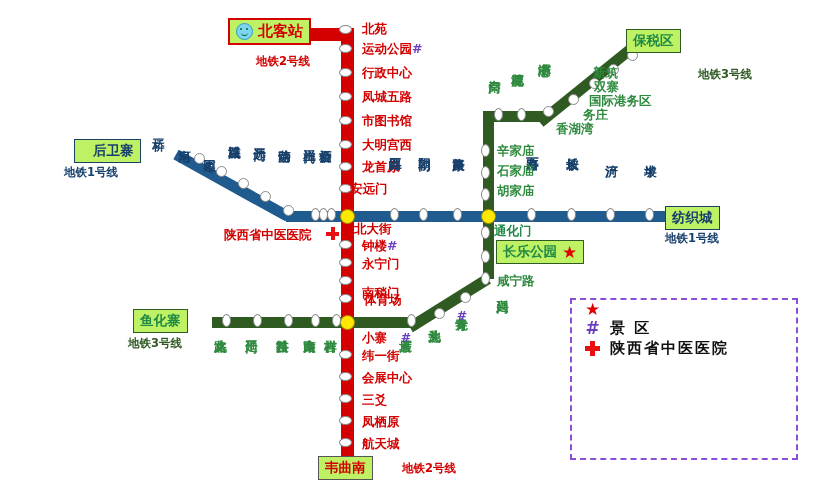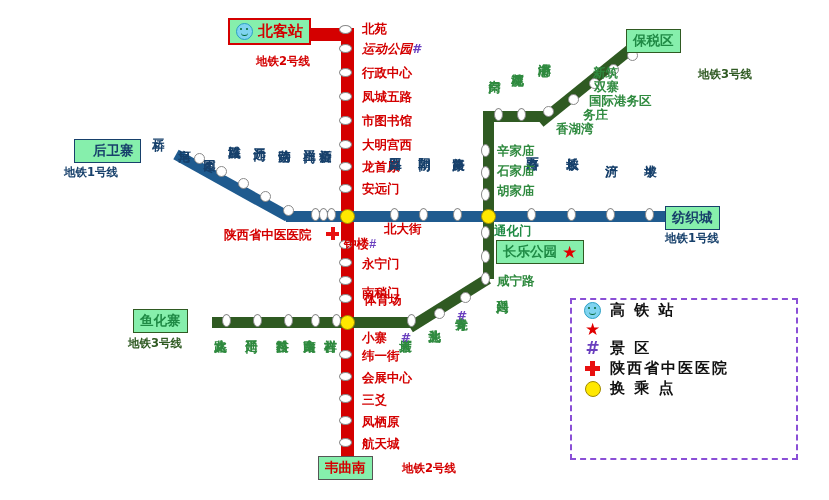--- a/index.html
+++ b/index.html
@@ -38,21 +38,21 @@
   
   .lbl{position:absolute;white-space:nowrap;font-weight:bold;line-height:1.05;}
   .lbl-red{color:#d40000;font-size:12.5px;}
   .lbl-blue{color:#17406b;font-size:12.5px;}
   .lbl-green{color:#1f8a45;font-size:12.5px;}
   .lbl-dgreen{color:#2f8a3f;font-size:12.5px;}
   .vert{writing-mode:vertical-rl;text-orientation:upright;letter-spacing:0px;line-height:1;}
 
   
   .term{
-    position:absolute;border:2px solid #d40000;background:#86efac;
+    position:absolute;border:2px solid #d40000;background:#bef264;
     padding:2px 6px;font-weight:bold;font-size:15px;color:#d40000;
     display:flex;align-items:center;gap:5px;white-space:nowrap;
   }
   .term.blue{border-color:#17406b;color:#17406b;border-width:1.5px;font-size:13.5px;}
   .term.green{border-color:#2f5a22;color:#1f8a45;border-width:1.5px;font-size:13.5px;}
   .term.gray{border-color:#555;color:#d40000;border-width:1.5px;font-size:13.5px;justify-content:flex-end;}
 
   .linename{position:absolute;font-weight:bold;font-size:11.5px;white-space:nowrap;}
   .ln-red{color:#d40000;}
   .ln-blue{color:#17406b;text-align:center;}
@@ -136,48 +136,48 @@
   <div class="term" style="left:228px;top:18px;">
     <span class="smiley"></span>
     <span>北客站</span>
   </div>
   <div class="linename ln-red" style="left:256px;top:54px;">地铁2号线</div>
 
   <div class="st h" style="left:339px;top:25px;"></div>
   <div class="lbl lbl-red" style="left:362px;top:22px;">北苑</div>
 
   <div class="st h" style="left:339px;top:44px;"></div>
-  <div class="lbl lbl-red" style="left:362px;top:42px;font-style:italic;"><span>运动公园</span><span class="hash">#</span></div>
+  <div class="lbl lbl-red" style="left:362px;top:42px;"><span>运动公园</span><span class="hash">#</span></div>
 
   <div class="st h" style="left:339px;top:68px;"></div>
   <div class="lbl lbl-red" style="left:362px;top:66px;">行政中心</div>
 
   <div class="st h" style="left:339px;top:92px;"></div>
   <div class="lbl lbl-red" style="left:362px;top:90px;text-align:right;">凤城五路</div>
 
   <div class="st h" style="left:339px;top:116px;"></div>
   <div class="lbl lbl-red" style="left:362px;top:114px;">市图书馆</div>
 
   <div class="st h" style="left:339px;top:140px;"></div>
   <div class="lbl lbl-red" style="left:362px;top:138px;">大明宫西</div>
 
   <div class="st h" style="left:339px;top:162px;"></div>
   <div class="lbl lbl-red" style="left:362px;top:160px;">龙首原</div>
 
   <div class="st h" style="left:339px;top:184px;"></div>
-  <div class="lbl lbl-red" style="left:362px;top:182px;">安远门</div>
+  <div class="lbl lbl-red" style="left:350px;top:182px;">安远门</div>
 
   <div class="st interchange" style="left:340px;top:209px;"></div>
-  <div class="lbl lbl-red" style="left:384px;top:222px;">北大街</div>
+  <div class="lbl lbl-red" style="left:354px;top:222px;">北大街</div>
 
   <div class="cross" style="left:326px;top:227px;"></div>
   <div class="lbl lbl-red" style="left:224px;top:228px;">陕西省中医医院</div>
 
   <div class="st h" style="left:339px;top:240px;"></div>
-  <div class="lbl lbl-red" style="left:344px;top:239px;font-family:Liberation Mono, monospace;"><span>钟楼</span><span class="hash">#</span></div>
+  <div class="lbl lbl-red" style="left:362px;top:239px;"><span>钟楼</span><span class="hash">#</span></div>
 
   <div class="st h" style="left:339px;top:258px;"></div>
   <div class="lbl lbl-red" style="left:362px;top:257px;">永宁门</div>
 
   <div class="st h" style="left:339px;top:276px;"></div>
   <div class="lbl lbl-red" style="left:362px;top:286px;">南稍门</div>
 
   <div class="st h" style="left:339px;top:294px;"></div>
   <div class="lbl lbl-red" style="left:364px;top:293px;">体育场</div>
 
@@ -337,26 +337,20 @@
   <div class="st diagst" style="left:645px;top:38px;"></div>
   <div class="lbl lbl-dgreen" style="left:593px;top:66px;">新筑</div>
 
   <div class="term green" style="left:626px;top:29px;">
     <span>保税区</span>
   </div>
   <div class="linename ln-green" style="left:698px;top:67px;">地铁3号线</div>
 
   <div id="legend" style="left:570px;top:298px;width:228px;height:162px;">
 
-    <div class="lrow">
-      <span class="legicon">
-          <span class="smiley"></span>
-        </span>
-      <span class="ltxt">高 铁 站</span>
-    </div>
 
     <div class="lrow">
       <span class="legicon">
           <span class="star">★</span>
         </span>
     </div>
 
     <div class="lrow">
       <span class="legicon">
           <span class="hashicon">#</span>
@@ -364,21 +358,15 @@
       <span class="ltxt">景 区</span>
     </div>
 
     <div class="lrow">
       <span class="legicon">
           <span class="crossicon"></span>
         </span>
       <span class="ltxt">陕西省中医医院</span>
     </div>
 
-    <div class="lrow">
-      <span class="legicon">
-          <span class="yellowdot"></span>
-        </span>
-      <span class="ltxt">换 乘 点</span>
-    </div>
   </div>
 
 </div>
 
 </body></html>

